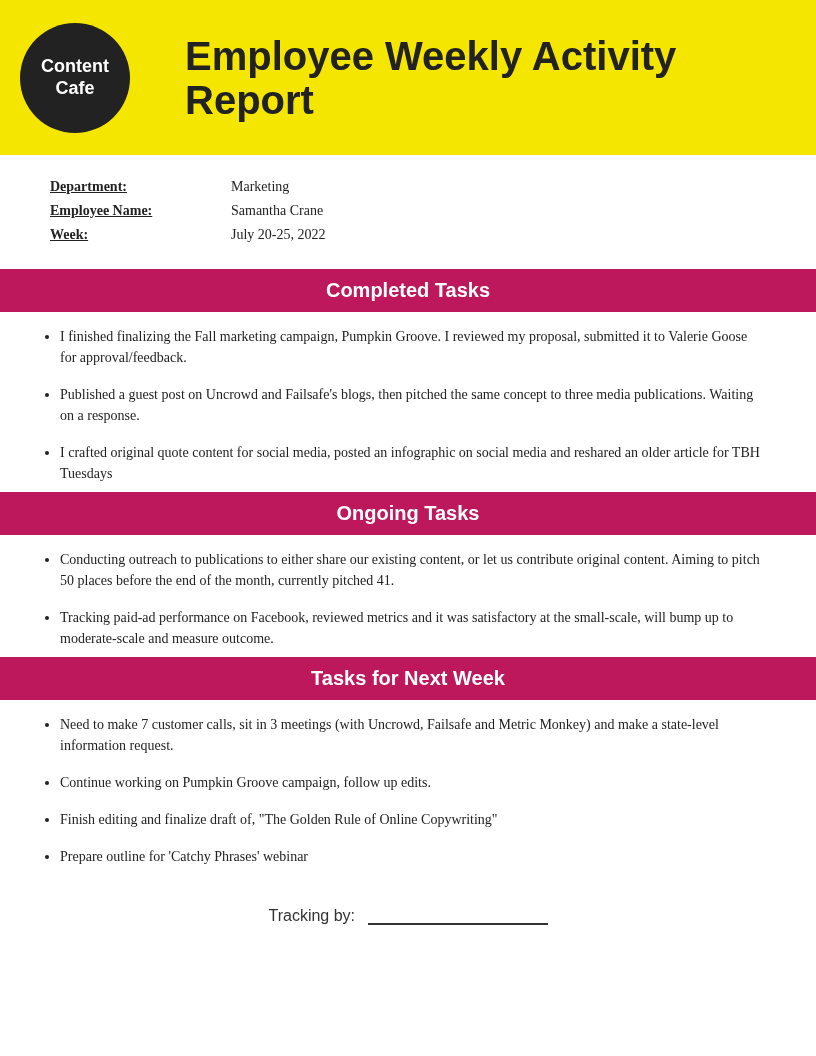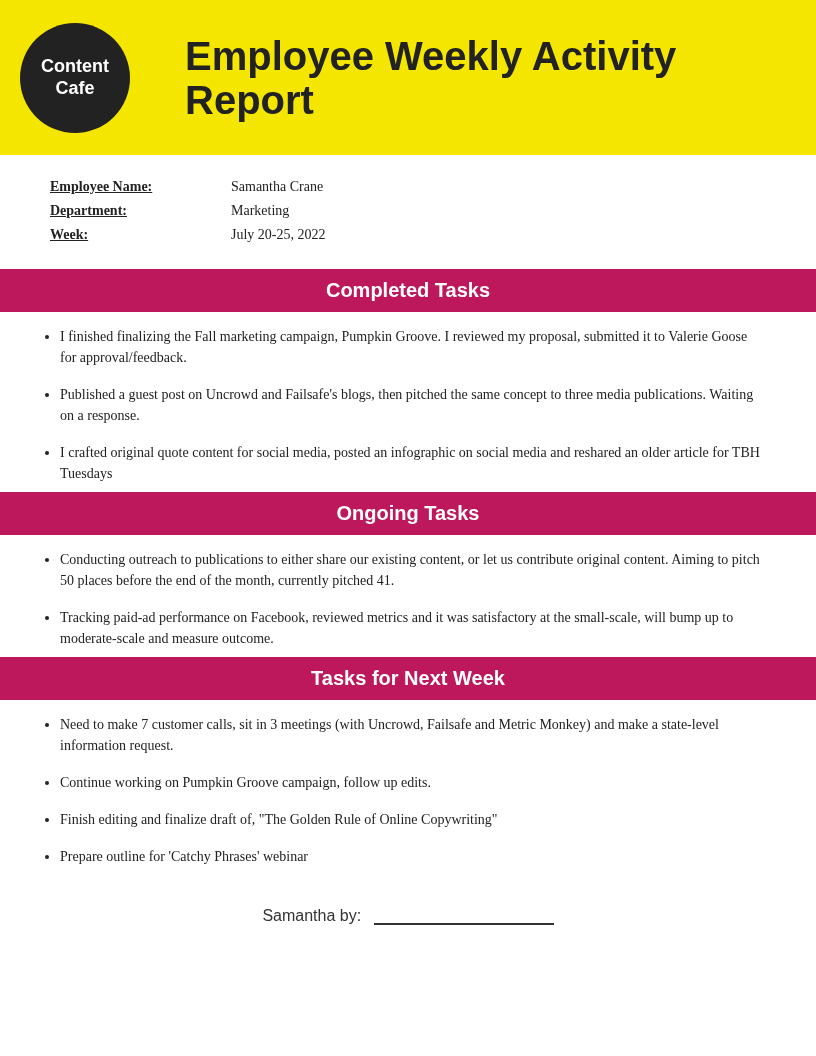--- a/index.html
+++ b/index.html
@@ -137,26 +137,26 @@
   <div class="logo-circle">
     <div class="logo-text">
       <span>Content</span><br><span>Cafe</span>
     </div>
   </div>
   <div class="header-title">Employee Weekly Activity Report</div>
 </div>
 
 <div class="info-section">
   <div class="info-row">
+    <span class="info-label">Department:</span>
+    <span class="info-value">Marketing</span>
+  </div>
+  <div class="info-row">
     <span class="info-label">Employee Name:</span>
     <span class="info-value">Samantha Crane</span>
-  </div>
-  <div class="info-row">
-    <span class="info-label">Department:</span>
-    <span class="info-value">Marketing</span>
   </div>
   <div class="info-row">
     <span class="info-label">Week:</span>
     <span class="info-value">July 20-25, 2022</span>
   </div>
 </div>
 
 <div class="section-block">
   <div class="section-header">Completed Tasks</div>
   <ul class="task-list">
@@ -178,15 +178,15 @@
   <div class="section-header">Tasks for Next Week</div>
   <ul class="task-list">
     <li class="task-item">Need to make 7 customer calls, sit in 3 meetings (with Uncrowd, Failsafe and Metric Monkey) and make a state-level information request.</li>
     <li class="task-item">Continue working on Pumpkin Groove campaign, follow up edits.</li>
     <li class="task-item">Finish editing and finalize draft of, "The Golden Rule of Online Copywriting"</li>
     <li class="task-item">Prepare outline for 'Catchy Phrases' webinar</li>
   </ul>
 </div>
 
 <div class="approved-section">
-  <span>Samantha by:</span>
+  <span>Tracking by:</span>
   <span class="approved-line">&nbsp;</span>
 </div>
 
 </body></html>

